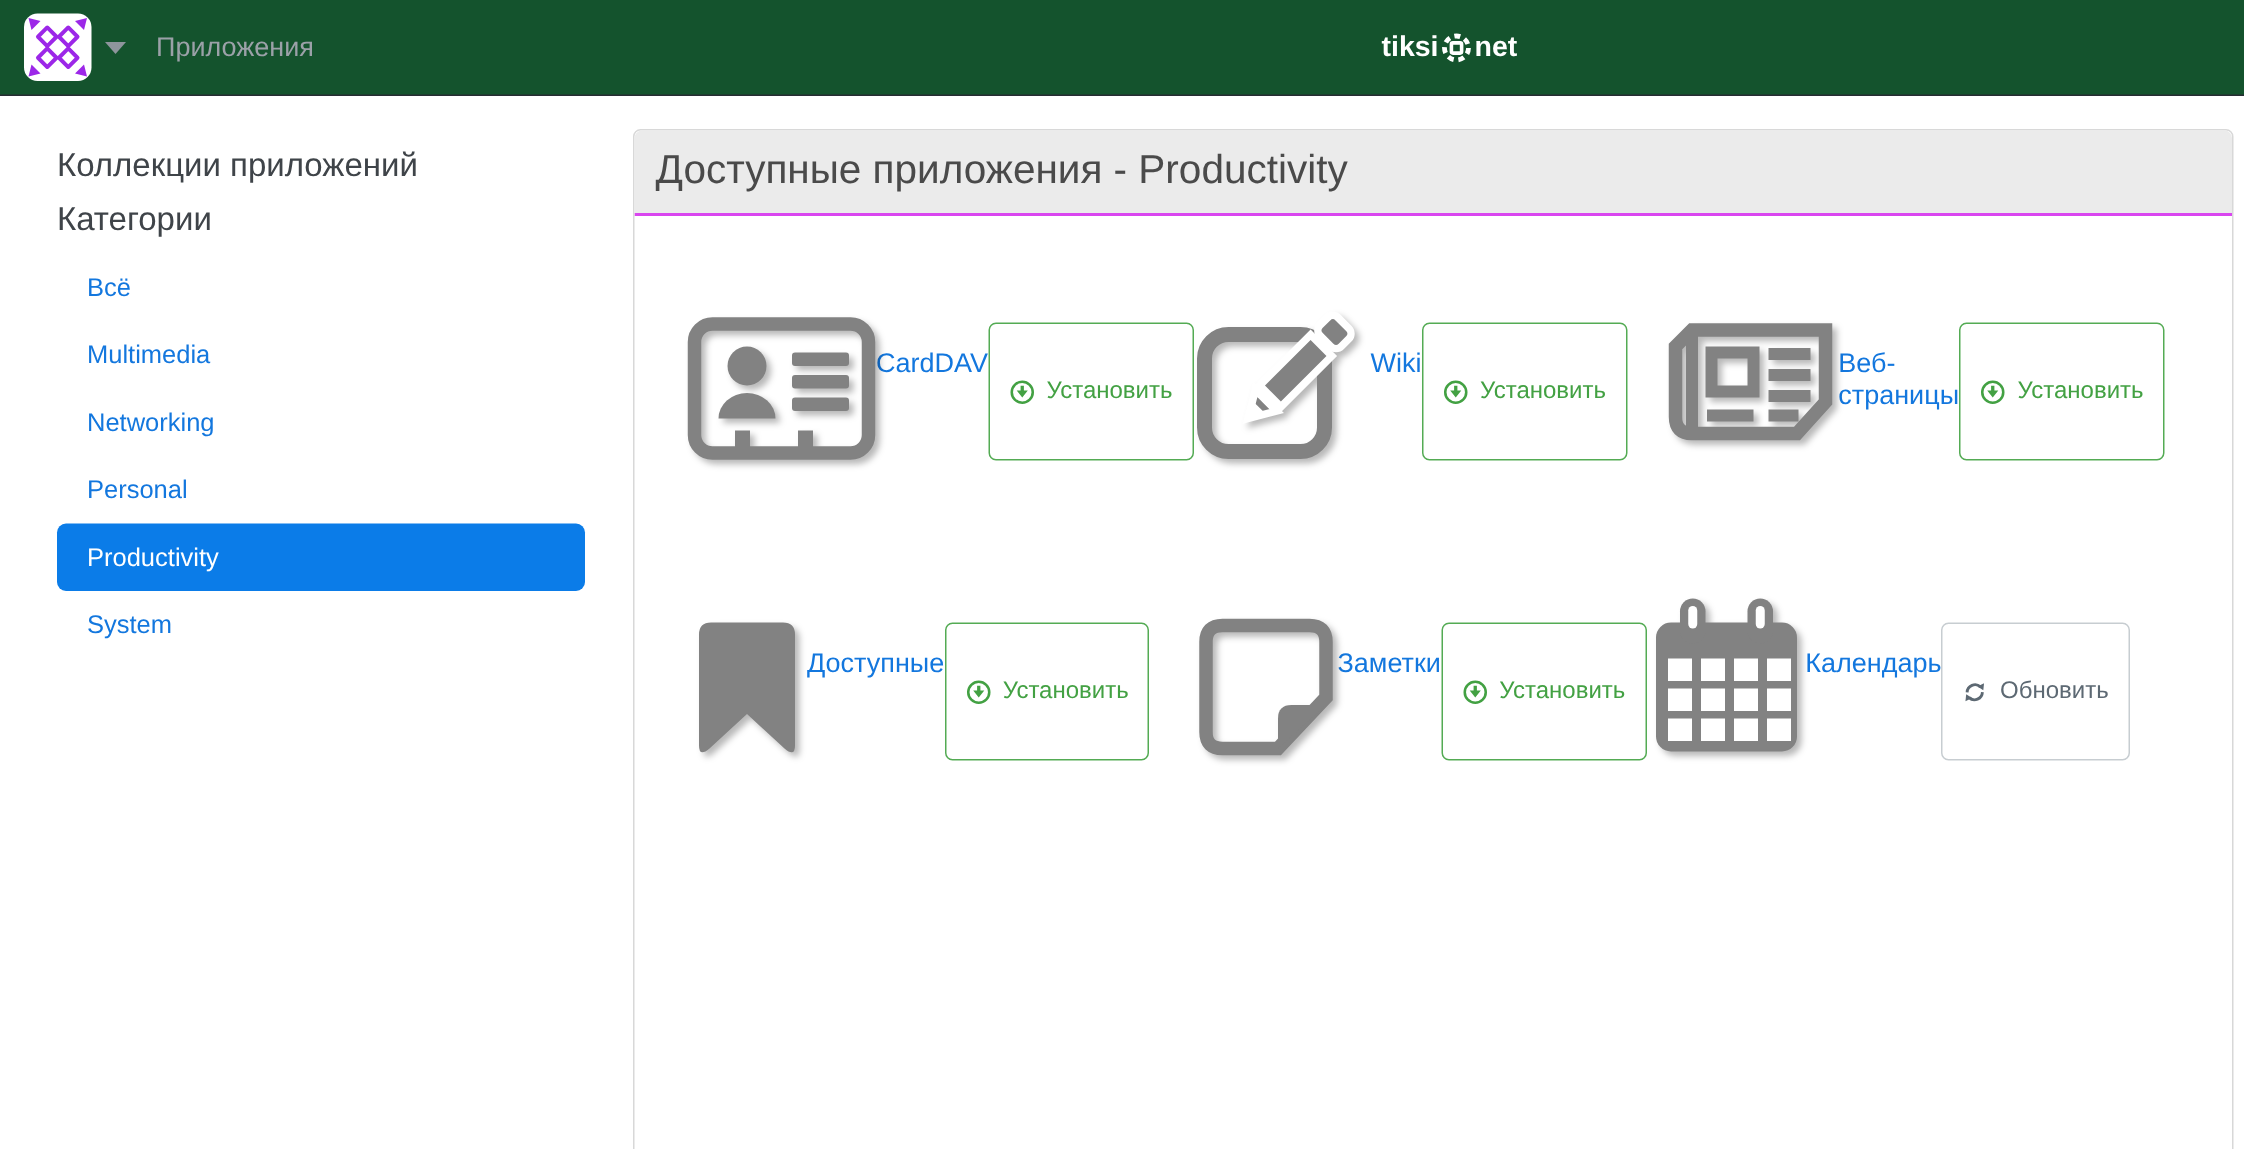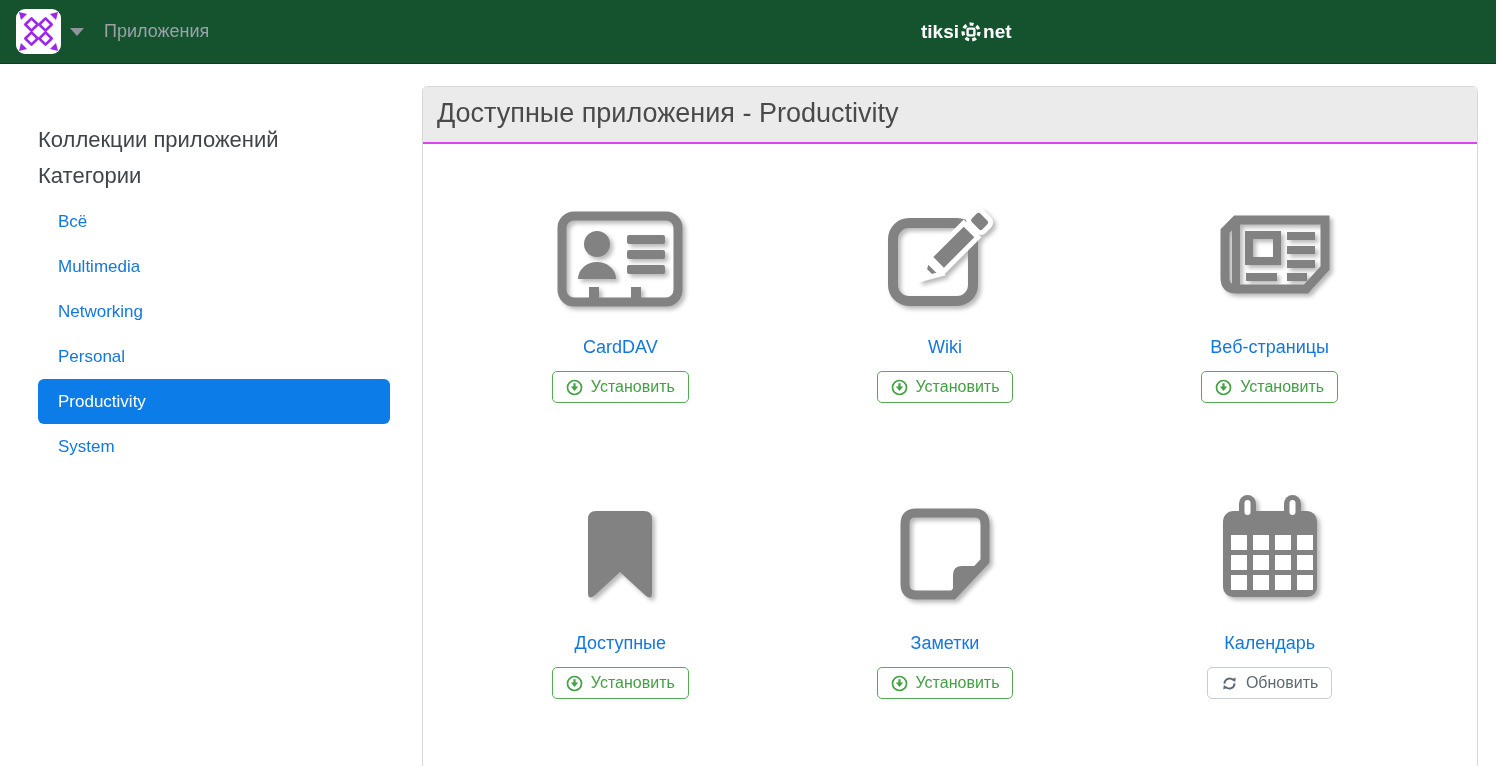--- a/index.html
+++ b/index.html
@@ -26,21 +26,21 @@
     border-top:8px solid #8e959c;
   }
   .app-menu-label { color:#9ba1a8; font-size:18px; margin-left:20px; }
   .brand {
     position:absolute; left:921px; top:0; height:64px;
     display:flex; align-items:center; gap:1px;
     color:#ffffff; font-weight:bold; font-size:19px;
   }
   
   .layout { display:flex; height:702px; }
-  .sidebar { width:422px; flex-shrink:0; padding:33px 0 0 38px;margin-top:30px; }
+  .sidebar { width:422px; flex-shrink:0; padding:33px 0 0 38px; }
   .side-heading {
     font-size:22px; font-weight:400; color:#3f4449; margin:0 0 10px 0;
   }
   .side-list { list-style:none; margin:0 0 44px 0; padding:0; width:352px; }
   .side-list.categories { margin-bottom:0; }
   .side-item {
     height:44px; display:flex; align-items:center; padding:0 20px;
     border-radius:6px; font-size:17px; color:#1377de; cursor:pointer;
   }
   .side-list.categories .side-item { height:45px; }
@@ -53,21 +53,21 @@
   }
   .panel-header {
     background:#ebebeb; border-bottom:2px solid #d946ef;
     border-radius:5px 5px 0 0; padding:11px 16px 13px 14px;
     font-size:27px; color:#4a4a4a;
   }
   .apps-grid {
     display:grid; grid-template-columns:repeat(3,1fr);
     padding:58px 45px 60px 35px; row-gap:95px;
   }
-  .app-cell { display:flex; flex-direction:column; align-items:center; }
+  .app-cell { display:flex; flex-direction:row; }
   .app-icon { height:105px; display:flex; align-items:flex-end; }
   .app-icon svg { filter:drop-shadow(3px 3px 2px rgba(0,0,0,0.28)); }
   .app-name { margin-top:30px; font-size:18px; color:#1377de; text-decoration:none; cursor:pointer; }
   .btn {
     margin-top:13px; display:inline-flex; align-items:center; gap:8px;
     padding:6px 13px; border-radius:5px; background:#ffffff;
     font-size:16px; font-family:inherit; cursor:pointer;
   }
   .btn-install { border:1px solid #54ab54; color:#43a143; }
   .btn-update  { border:1px solid #c7cdd1; color:#5d6973; }

